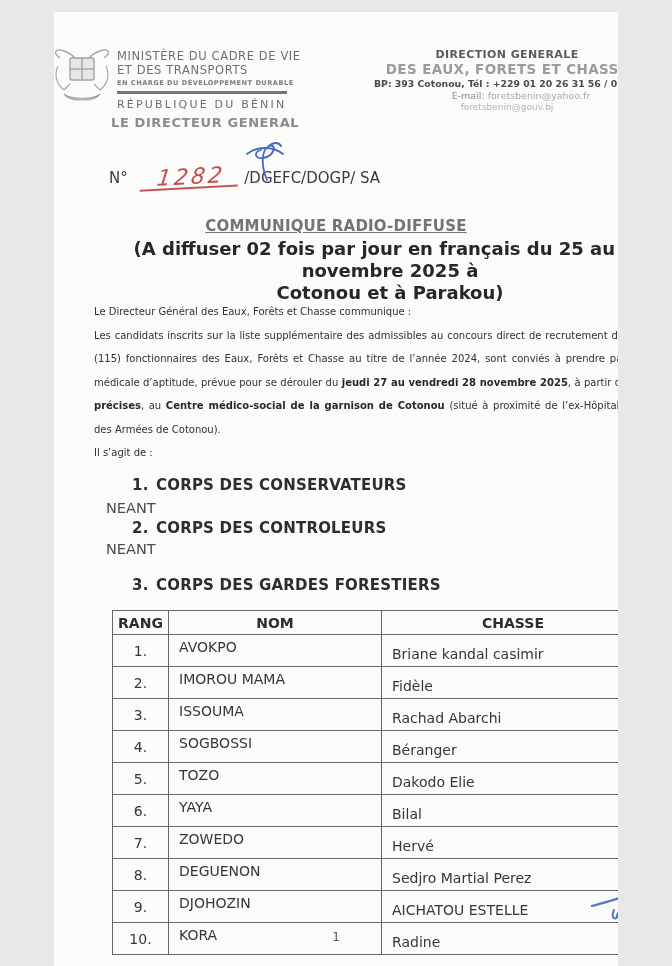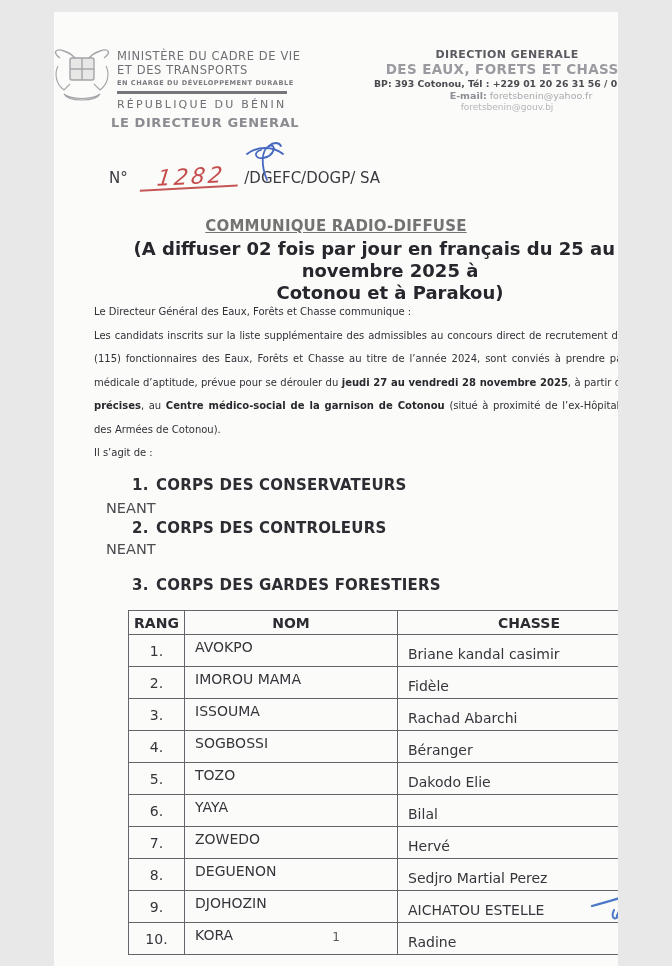--- a/index.html
+++ b/index.html
@@ -16,21 +16,21 @@
   .min-divider { width:170px; height:3px; background:#75757b; margin:4px 0 4px 0; }
   .republic { font-size:11px; letter-spacing:2.2px; color:#6e6e74; font-weight:500; }
   .dg-title { position:absolute; left:57px; top:103px; font-size:13px; font-weight:bold;
               color:#8b8b91; letter-spacing:.6px; }
   
   .hdr-right { position:absolute; left:320px; top:36px; width:266px; text-align:center; }
   .dir-l1 { font-size:11px; font-weight:bold; color:#5a5a60; letter-spacing:.4px; white-space:nowrap; }
   .dir-l2 { font-size:13.5px; font-weight:bold; color:#9a9aa0; letter-spacing:.4px; white-space:nowrap; }
   .dir-l3 { font-size:9.3px; font-weight:bold; color:#4a4a50; white-space:nowrap; margin-top:1px; }
   .email-line { font-size:9.5px; color:#a9a9af; margin-top:1px; }
-  .email-line .lbl { font-weight:bold; color:#8d8d93;padding-left:28px; }
+  .email-line .lbl { font-weight:normal; color:#8d8d93;padding-left:28px; }
   .email2 { font-size:9px; color:#b5b5bb; }
   .diamond-svg { position:absolute; left:585px; top:36px; }
   
   .ref-line { position:absolute; left:55px; top:155px; font-size:15px; color:#3a3a40; }
   .ref-line .prefix { vertical-align:middle; }
   .hand-num {
     display:inline-block; font-style:italic; color:#c44d4d; font-size:22px; font-weight:500;
     letter-spacing:3px; transform:rotate(-3deg) skewX(-10deg);
     border-bottom:2px solid #c45555; padding:0 14px 0 16px; margin:0 0 0 8px;
     vertical-align:middle; line-height:20px;
@@ -45,21 +45,21 @@
   
   .body-text { position:absolute; left:40px; top:288px; width:593px;
     font-size:10px; line-height:23.5px; color:#303037; }
   .body-text .just { text-align:justify; }
   .body-text b { font-weight:bold; color:#28282e; }
   
   .section-head { position:absolute; font-size:15px; font-weight:bold; color:#2c2c32; letter-spacing:.2px; }
   .section-head .num { display:inline-block; width:24px; }
   .neant { position:absolute; left:52px; font-size:14.5px; color:#4c4c52; }
   
-  .roster { position:absolute; left:74px; top:598px; width:532px;
+  .roster { position:absolute; left:58px; top:598px; width:532px;
     border-collapse:collapse; table-layout:fixed; font-size:14px; color:#35353b; }
   .roster th, .roster td { border:1px solid #64646a; }
   .roster th { height:21px; font-size:14px; font-weight:bold; color:#2c2c32; text-align:center; }
   .roster td { height:26px; }
   .col-rang { width:56px; }
   .col-nom  { width:213px; }
   .col-pren { width:263px; }
   .roster td.rang { text-align:center; }
   .roster td.nom  { padding-left:10px; vertical-align:top; padding-top:4px; }
   .roster td.pren { padding-left:10px; vertical-align:bottom; padding-bottom:4px; }

